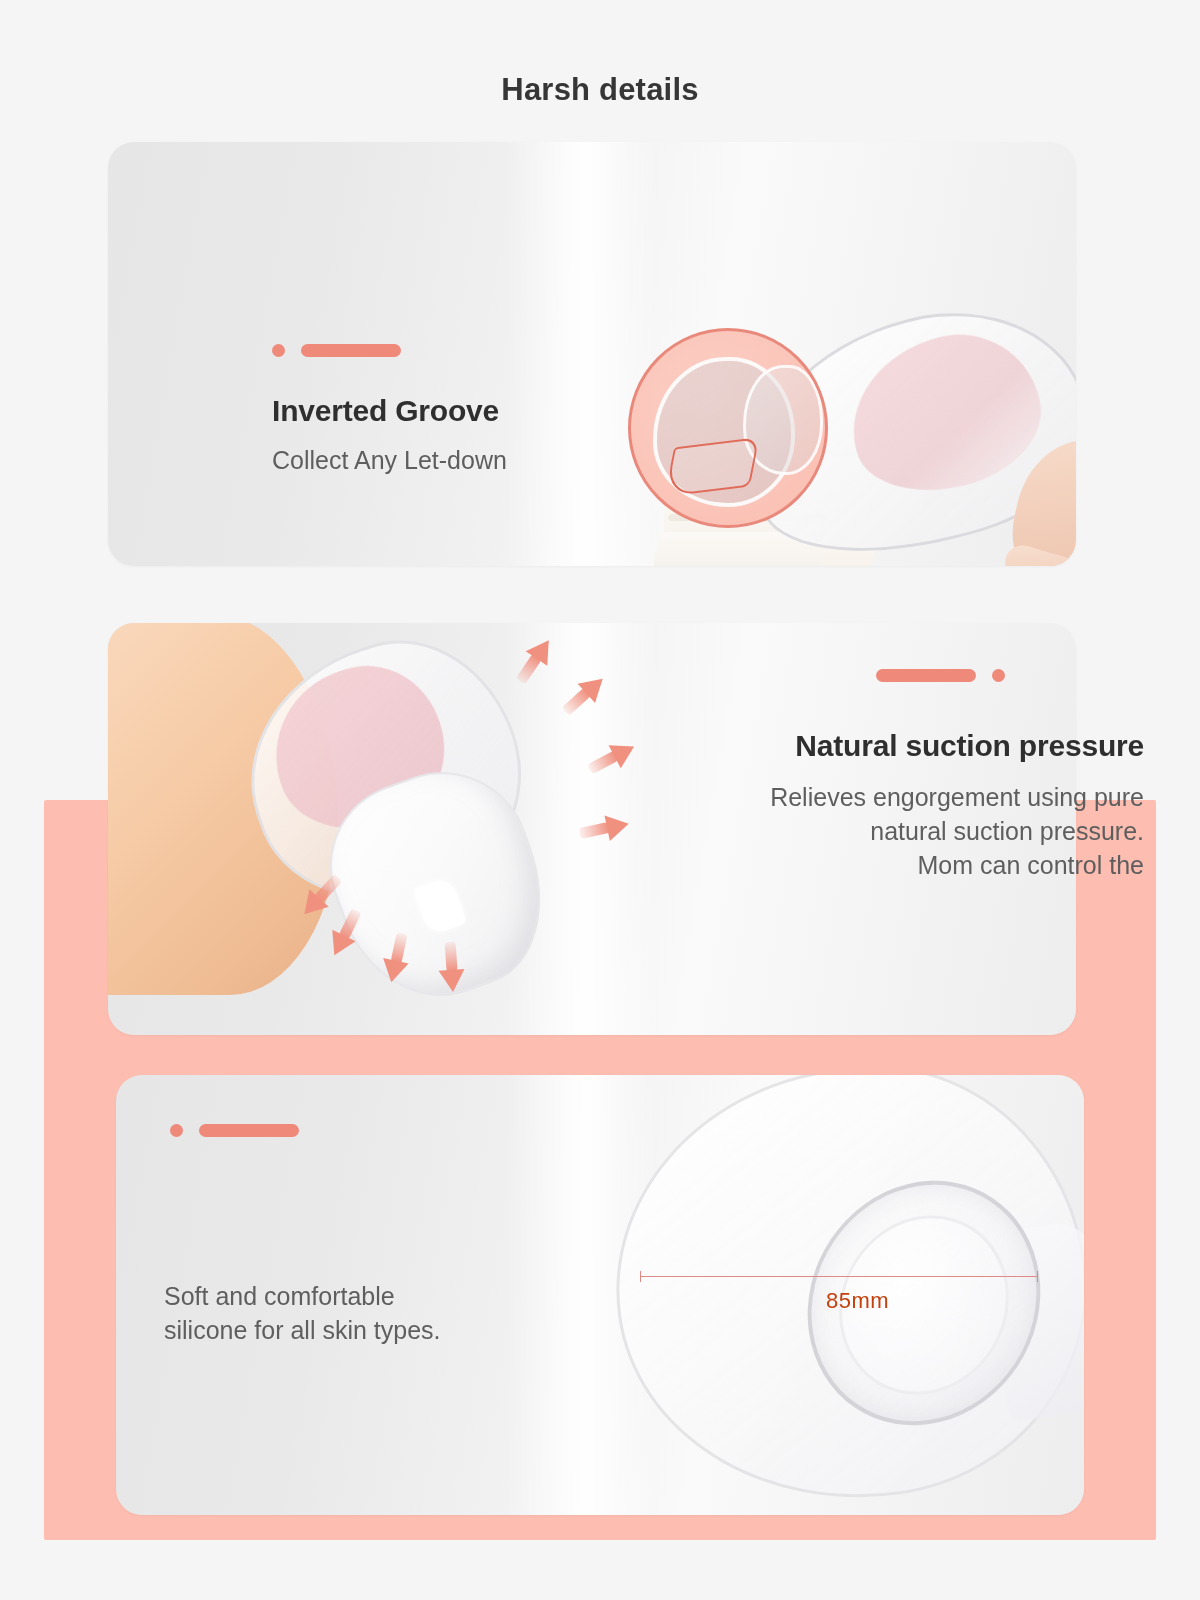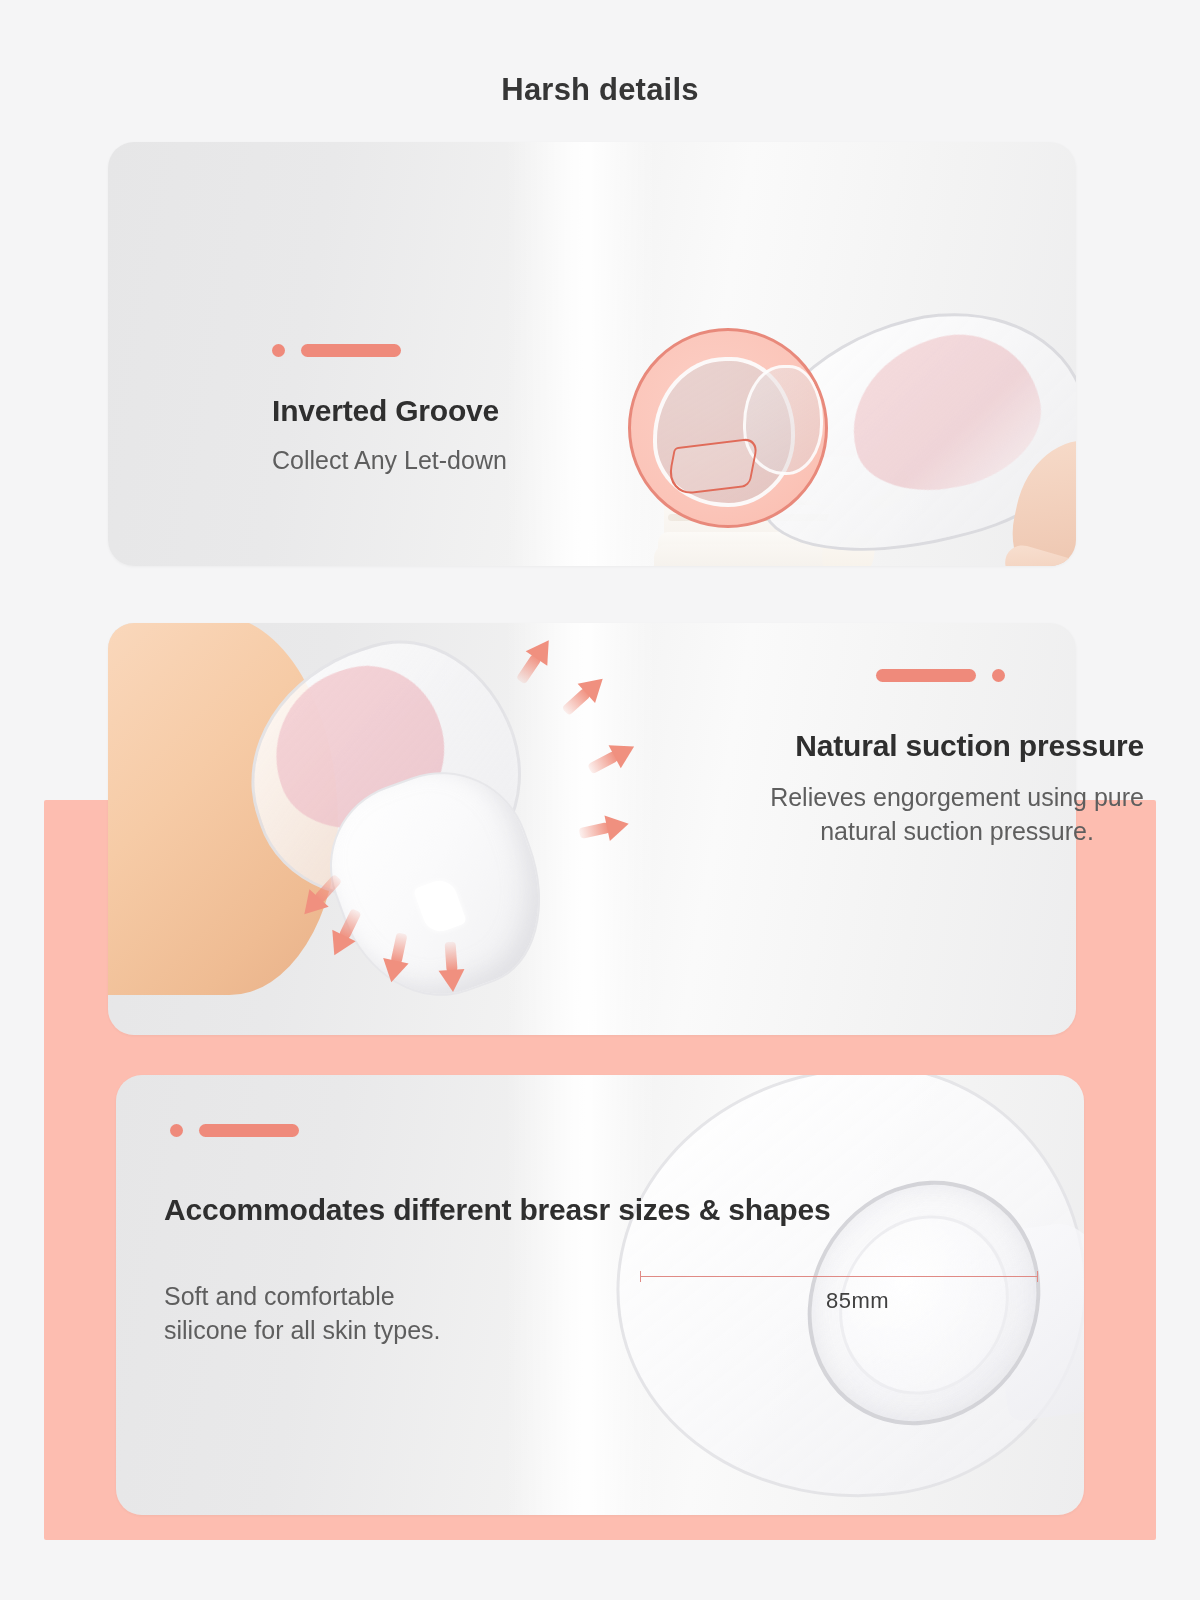--- a/index.html
+++ b/index.html
@@ -93,21 +93,21 @@
   }
   .body .ln { display: block; white-space: nowrap; }
   .right-align { text-align: right; }
 
   #c1-headline { left: 164px; top: 250px; }
   #c1-body     { left: 164px; top: 302px; }
   #c1-marker   { left: 164px; top: 202px; }
 
   #c2-marker   { left: 876px; top: 669px; }
   #c2-headline { right: 56px; top: 727px; text-align: right; white-space: nowrap; }
-  #c2-body     { right: 56px; top: 781px; text-align: center; }
+  #c2-body     { right: 56px; top: 781px; text-align: right; }
 
   #c3-marker   { left: 170px; top: 1124px; }
   #c3-headline { left: 164px; top: 1191px; }
   #c3-body     { left: 164px; top: 1280px; }
 
   
   #c1-art { position: absolute; left: 0; top: 0; width: 968px; height: 424px; }
 
   
   .bottle-neck {
@@ -316,21 +316,21 @@
     content: "";
     position: absolute; top: -5px; width: 1px; height: 11px;
     background: #E08A85;
   }
   .dim-line::before { left: 0; }
   .dim-line::after  { right: 0; }
   .dim-label {
     position: absolute;
     left: 826px; top: 1288px;
     font-size: 22px;
-    color: #404040;
+    color: #c2410c;
     letter-spacing: 0.5px;
   }
 </style>
 </head>
 <body>
 
 <div class="page">
 
   <div class="page-title">Harsh details</div>
 
@@ -427,43 +427,40 @@
   <div class="marker" id="c2-marker">
     <span class="bar"></span>
     <span class="dot"></span>
   </div>
 
   <div class="headline" id="c2-headline">Natural suction pressure</div>
 
   <div class="body right-align" id="c2-body">
     <span class="ln">Relieves engorgement using pure</span>
     <span class="ln">natural suction pressure.</span>
+    <span class="ln">Mom can control the</span>
   </div>
 
   <div class="card" id="card-3">
 
     <div id="c3-art">
       <div class="streak" style="left:390px"></div>
 
       <div class="funnel-big"></div>
       <div class="funnel-stem"></div>
       <div class="funnel-mouth"></div>
       <div class="funnel-mouth-inner"></div>
     </div>
   </div>
 
   <div class="marker" id="c3-marker">
     <span class="dot"></span>
     <span class="bar"></span>
   </div>
 
-  <div class="headline" id="c3-headline">
-    <span class="ln">Accommodates different</span>
-    <span class="ln">breasr sizes &amp; shapes</span>
-  </div>
 
   <div class="body" id="c3-body">
     <span class="ln">Soft and comfortable</span>
     <span class="ln">silicone for all skin types.</span>
   </div>
 
   <div class="dim-line"></div>
   <div class="dim-label">85mm</div>
 
 </div>

